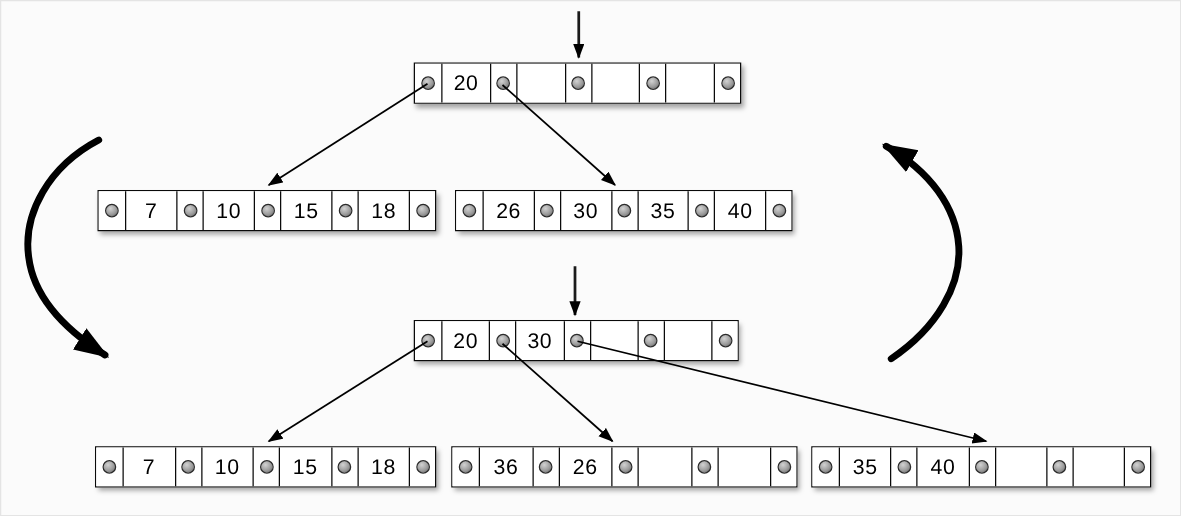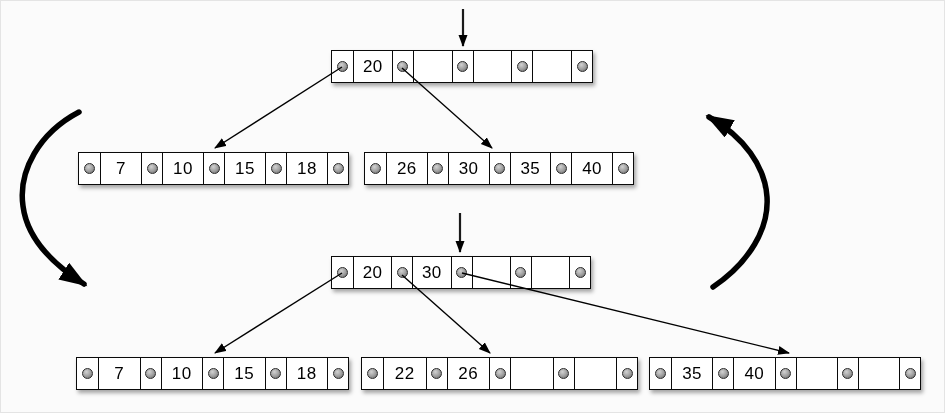--- a/index.html
+++ b/index.html
@@ -164,21 +164,21 @@
         </div>
         <div class="cell key">18</div>
         <div class="cell ptr">
           <span class="dot"></span>
         </div>
       </div>
       <div class="node" style="left: 360px; top: 356px; width: 277px; height: 33px;">
         <div class="cell ptr">
           <span class="dot"></span>
         </div>
-        <div class="cell key">22</div>
+        <div class="cell key">36</div>
         <div class="cell ptr">
           <span class="dot"></span>
         </div>
         <div class="cell key">26</div>
         <div class="cell ptr">
           <span class="dot"></span>
         </div>
         <div class="cell key"></div>
         <div class="cell ptr">
           <span class="dot"></span>

